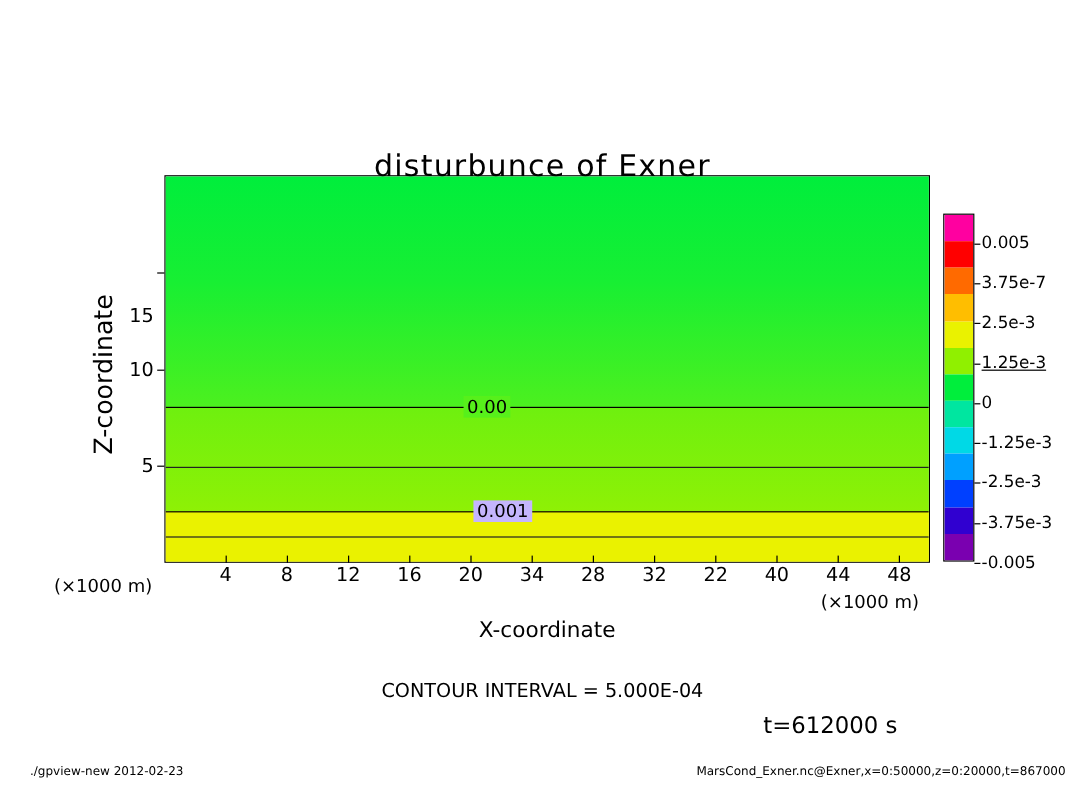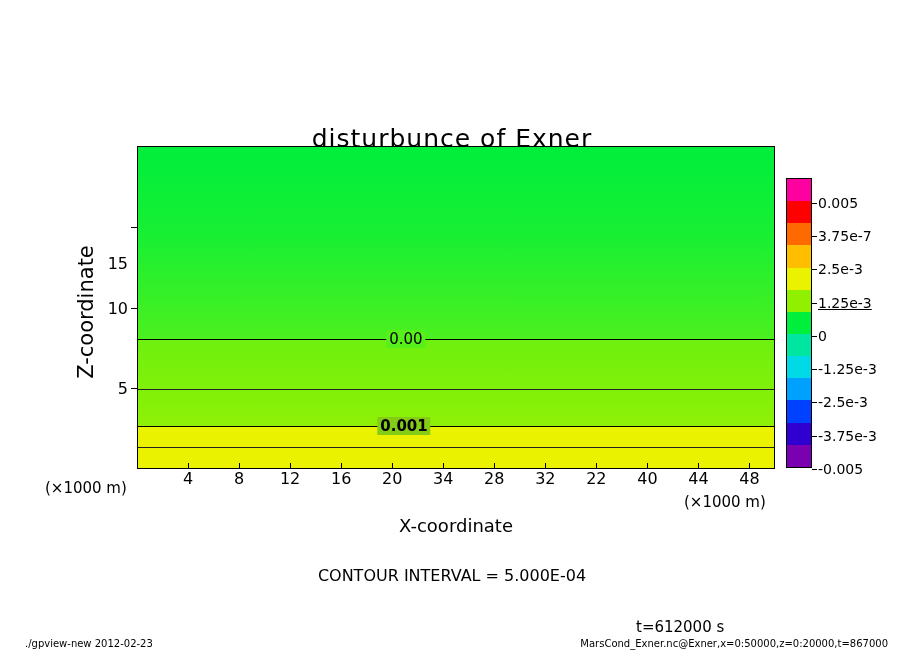--- a/index.html
+++ b/index.html
@@ -134,22 +134,21 @@
     left: 0;
     top: 566px;
     width: 904px;
     text-align: center;
     font-size: 16px;
   }
   .timestamp {
     position: absolute;
     left: 636px;
     top: 594px;
-    font-size: 15px;
-    margin-top: 24px;
+    font-size: 19px;
   }
   .footer-left {
     position: absolute;
     left: 25px;
     top: 638px;
     font-size: 10px;
     color: #000;
   }
   .footer-right {
     position: absolute;
@@ -201,21 +200,21 @@
         <div class="band" style="top: 0px; height: 192.185px; background: rgb(0, 238, 60);"></div>
         <div class="band" style="top: 192.185px; height: 86.4025px; background: rgb(98, 240, 21);"></div>
         <div class="band" style="top: 278.587px; height: 44.4125px; background: rgb(234, 242, 0);"></div>
         <div class="band" style="top: 0px; height: 192.185px; background: linear-gradient(rgb(0, 238, 60) 0%, rgb(23, 239, 51) 45%, rgb(76, 240, 31) 100%);"></div>
         <div class="band" style="top: 192.185px; height: 86.4025px; background: linear-gradient(rgb(110, 240, 15) 0%, rgb(142, 241, 5) 100%);"></div>
         <div class="band" style="top: 278.587px; height: 44.4125px; background: rgb(234, 242, 0);"></div>
         <div class="cline" style="top: 192.185px;"></div>
         <div class="clabel" style="left: 267.96px; top: 192.185px; background: rgb(87, 240, 27);">0.00</div>
         <div class="cline thin" style="top: 242.25px;"></div>
         <div class="cline" style="top: 278.587px;"></div>
-        <div class="clabel" style="left: 266px; top: 278.587px; background: #84cc16; font-weight: bold;">0.001</div>
+        <div class="clabel" style="left: 281px; top: 278.587px; background: #c4b5fd;">0.001</div>
         <div class="cline thin" style="top: 299.582px;"></div>
       </div>
   </div>
 
   <div id="xticks">
       <div class="xtickmark" style="left: 188.04px;"></div>
       <div class="xtick" style="left: 188.04px;">4</div>
       <div class="xtickmark" style="left: 239.08px;"></div>
       <div class="xtick" style="left: 239.08px;">8</div>
       <div class="xtickmark" style="left: 290.12px;"></div>

